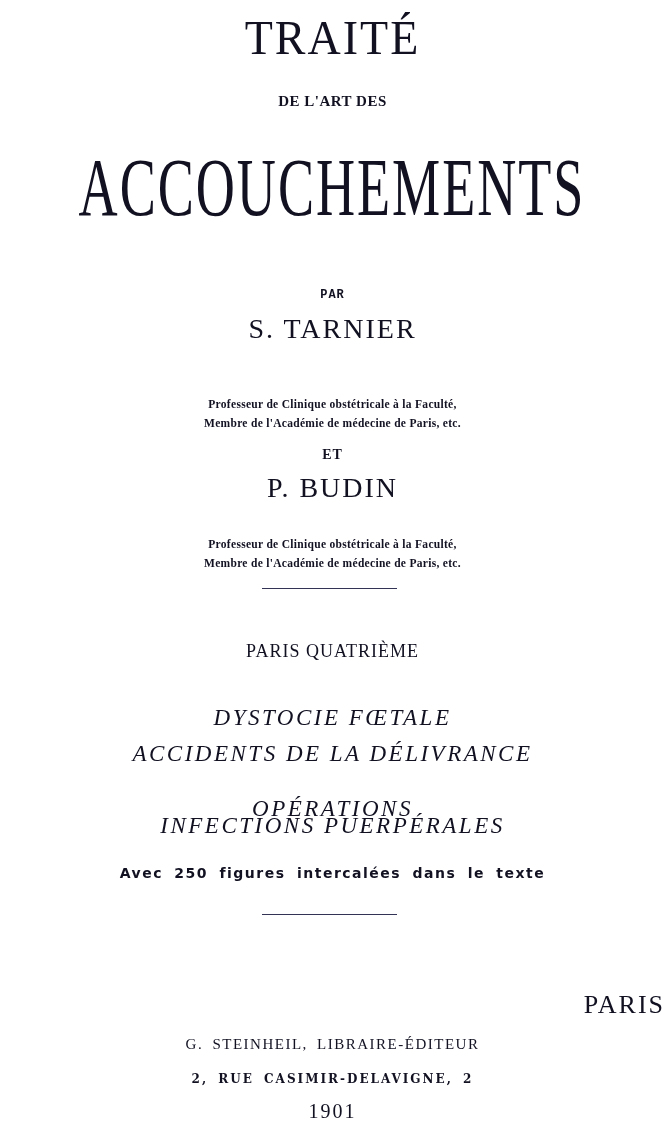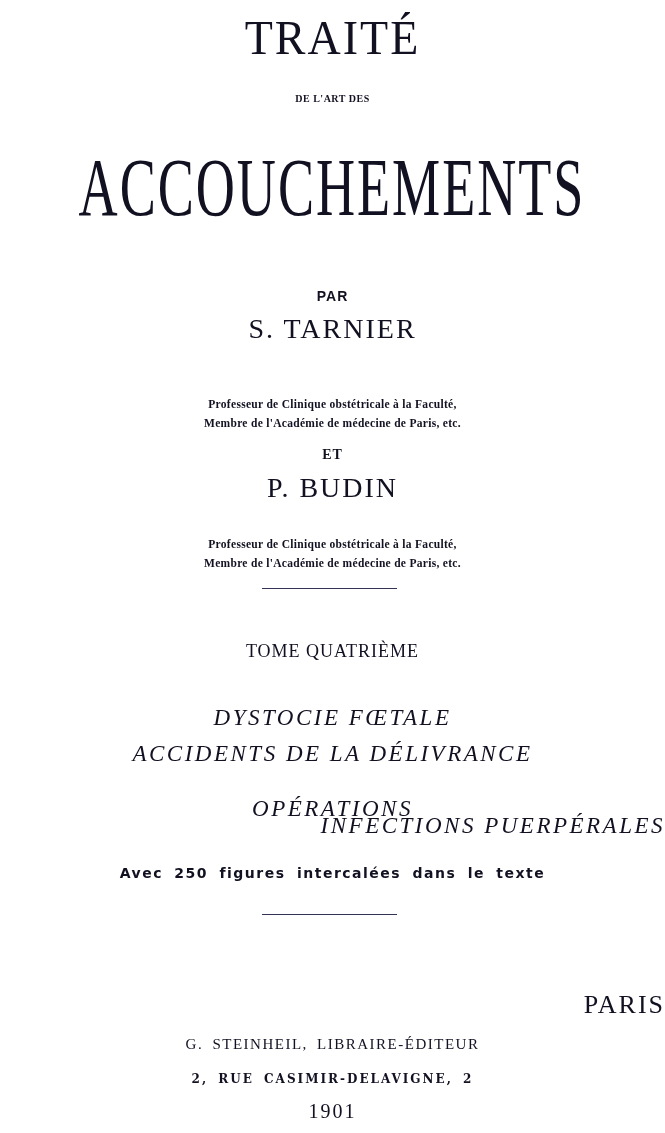--- a/index.html
+++ b/index.html
@@ -7,32 +7,32 @@
       width: 665px; height: 1133px; position: relative; overflow: hidden;
       font-family: "DejaVu Serif", "Liberation Serif", serif;
       color: #111122;
     }
     .line { position: absolute; left: 0; width: 665px; text-align: center; white-space: nowrap; }
     .title-main {
       top: 14px; font-size: 46px; letter-spacing: 2px; line-height: 48px;
       font-family: "Liberation Serif", serif; transform: scaleY(1.05);
     }
     .title-sub {
-      top: 93px; font-size: 10px; letter-spacing: 0.5px; font-weight: bold;
+      top: 93px; font-size: 15px; letter-spacing: 0.5px; font-weight: bold;
       font-family: "Liberation Serif", serif;
     }
     .title-big {
       top: 143px; font-size: 82px; line-height: 90px; letter-spacing: 3px;
       font-family: "Liberation Serif", serif;
       transform: scaleX(0.66); transform-origin: center;
       width: 1000px; left: -168px;
     }
     .par {
-      top: 288px; font-size: 14px; font-weight: bold; letter-spacing: 1px;
-      font-family: Liberation Sans, sans-serif;
+      top: 288px; font-size: 12px; font-weight: bold; letter-spacing: 1px;
+      font-family: Liberation Mono, monospace;
     }
     .author {
       font-size: 28px; letter-spacing: 2px; font-family: "Liberation Serif", serif;
     }
     .author1 { top: 313px; }
     .author2 { top: 472px; }
     .affil {
       font-size: 11.5px; font-weight: bold; font-family: "Liberation Serif", serif;
       letter-spacing: 0.3px; line-height: 19px; margin-top: 22px;
     }
@@ -49,21 +49,21 @@
     .rule2 { top: 914px; }
     .tome {
       top: 641px; font-size: 18px; letter-spacing: 1px; font-family: "Liberation Serif", serif;
     }
     .subject {
       font-size: 23px; letter-spacing: 2.5px; line-height: 36px; font-family: "Liberation Serif", serif; font-style: italic;
     }
     .subj0 { top: 700px; }
     .subj1 { top: 736px; }
     .subj2 { top: 772px; margin-top: 19px; }
-    .subj3 { top: 808px; text-align: right; }
+    .subj3 { top: 808px; }
     .figures {
       top: 865px; font-size: 14px; font-weight: bold; letter-spacing: 1.5px; word-spacing: 5px;
       font-family: "DejaVu Sans", sans-serif;
     }
     .city {
       top: 990px; font-size: 26px; letter-spacing: 2px; font-family: "Liberation Serif", serif; text-align: right;
     }
     .publisher {
       top: 1036px; font-size: 15px; letter-spacing: 1.5px; word-spacing: 4px; font-family: "Liberation Serif", serif;
     }
@@ -94,21 +94,21 @@
   <div class="line et">ET</div>
 
   <div class="line author author2">P. BUDIN</div>
   <div class="line affil affil2">
     <div>Professeur de Clinique obstétricale à la Faculté,</div>
     <div>Membre de l'Académie de médecine de Paris, etc.</div>
   </div>
 
   <div class="rule rule1"></div>
 
-  <div class="line tome">TOME QUATRIÈME</div>
+  <div class="line tome">PARIS QUATRIÈME</div>
 
   <div class="line subject subj0">DYSTOCIE FŒTALE</div>
   <div class="line subject subj1">ACCIDENTS DE LA DÉLIVRANCE</div>
   <div class="line subject subj2">OPÉRATIONS</div>
   <div class="line subject subj3">INFECTIONS PUERPÉRALES</div>
 
   <div class="line figures">Avec 250 figures intercalées dans le texte</div>
 
   <div class="rule rule2"></div>
 

